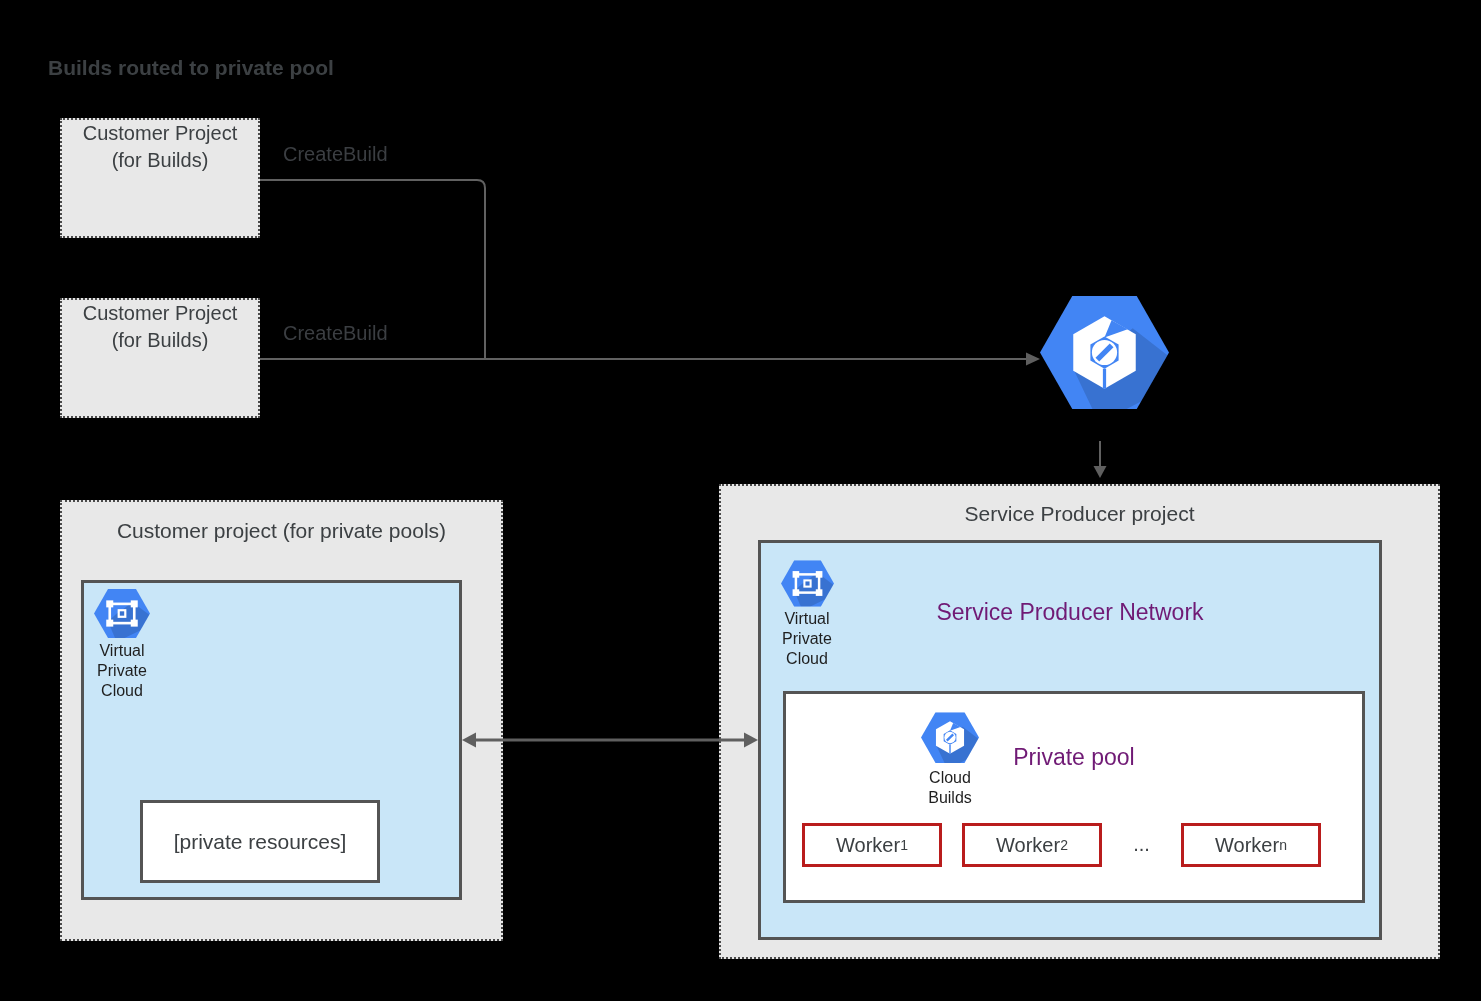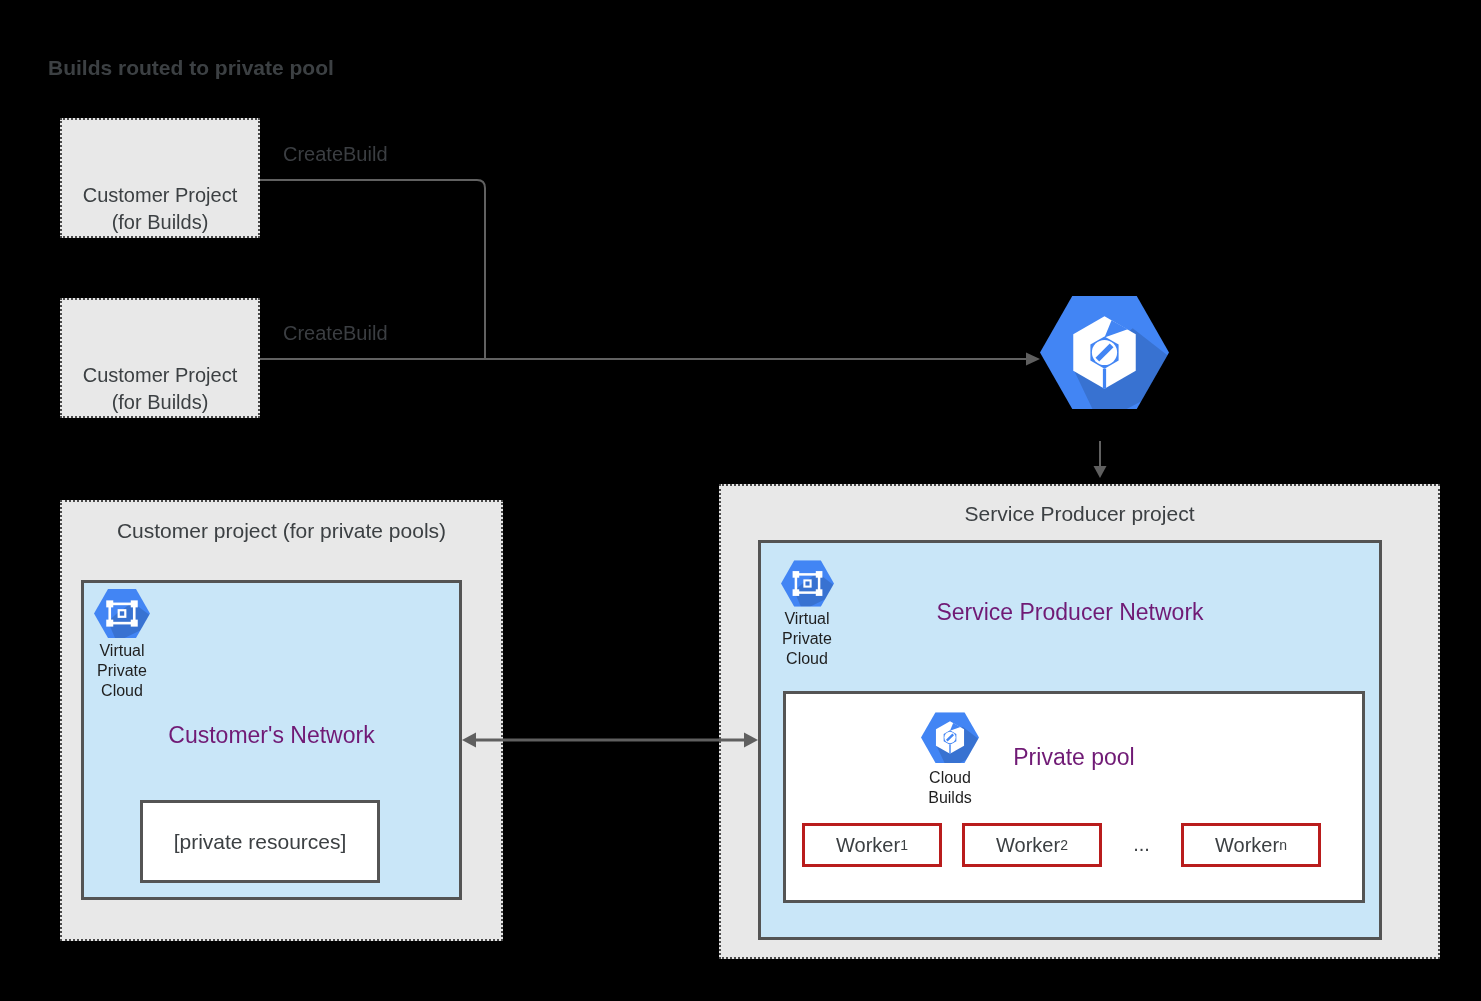--- a/index.html
+++ b/index.html
@@ -9,21 +9,21 @@
   }
   .abs{position:absolute;}
   .page-title{left:48px;top:56px;font-size:21px;font-weight:bold;color:#3c4043;}
 
   
   .proj-box{
     background:#e8e8e8;border:2px dotted #4a4a4a;box-sizing:border-box;
   }
   .build-box{
     left:60px;width:200px;height:120px;display:flex;flex-direction:column;
-    align-items:center;justify-content:flex-end;font-size:20px;line-height:27px;text-align:center;
+    align-items:center;justify-content:flex-start;font-size:20px;line-height:27px;text-align:center;
   }
   .cb-label{font-size:20px;color:#3b3e42;}
 
   .big-proj-title{position:absolute;left:0;right:0;text-align:center;font-size:21px;}
 
   
   .net-box{
     position:absolute;background:#c9e6f8;border:3px solid #545454;box-sizing:border-box;
   }
   .net-title{position:absolute;left:0;right:0;text-align:center;font-size:23px;color:#701a75;}
@@ -101,21 +101,20 @@
 
     <div class="net-box" style="left:19px;top:78px;width:381px;height:320px;">
       <svg class="icon" style="left:10px;top:6px;" width="56" height="49" viewBox="0 0 128 112">
         <use href="#sym-vpc"></use>
       </svg>
       <div class="icon-caption" style="left:-3px;top:58px;width:82px;">
         <div>Virtual</div>
         <div>Private</div>
         <div>Cloud</div>
       </div>
-      <div class="net-title" style="top:139px;">Customer's Network</div>
       <div class="white-box" style="left:56px;top:217px;width:240px;height:83px;">
         <span>[private resources]</span>
       </div>
     </div>
   </div>
 
   <div class="abs proj-box" style="left:719px;top:484px;width:721px;height:475px;">
     <div class="big-proj-title" style="top:16px;">Service Producer project</div>
 
     <div class="net-box" style="left:37px;top:54px;width:624px;height:400px;">

